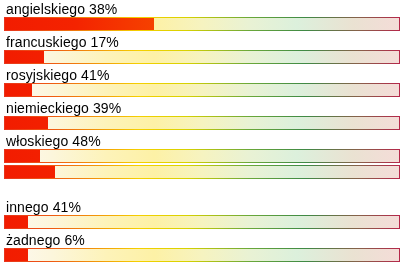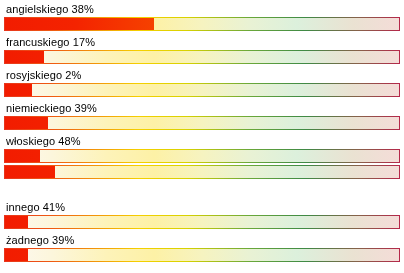--- a/index.html
+++ b/index.html
@@ -19,21 +19,21 @@
     position: relative;
     background: #ffffff;
     box-sizing: border-box;
     padding: 0;
   }
   .row {
     height: 33px;
     position: relative;
   }
   .row-label {
-    font-size: 11px;
+    font-size: 14px;
     line-height: 12px;
     color: #000000;
     padding: 3px 0 2px 6px;
     white-space: nowrap;
     letter-spacing: 0.1px;
   }
   .bar-track {
     position: relative;
     height: 14px;
     width: 396px;
@@ -109,21 +109,21 @@
           <div class="bar-fill f38" style="width: 38%;"></div>
         </div>
       </div>
       <div class="row">
         <div class="row-label">francuskiego 17%</div>
         <div class="bar-track">
           <div class="bar-fill f10" style="width: 10%;"></div>
         </div>
       </div>
       <div class="row">
-        <div class="row-label">rosyjskiego 2%</div>
+        <div class="row-label">rosyjskiego 41%</div>
         <div class="bar-track">
           <div class="bar-fill f7" style="width: 7%;"></div>
         </div>
       </div>
       <div class="row">
         <div class="row-label">niemieckiego 39%</div>
         <div class="bar-track">
           <div class="bar-fill f11" style="width: 11%;"></div>
         </div>
       </div>
@@ -138,19 +138,19 @@
           <div class="bar-fill f13" style="width: 13%;"></div>
         </div>
       </div>
       <div class="row">
         <div class="row-label">innego 41%</div>
         <div class="bar-track">
           <div class="bar-fill f6" style="width: 6%;"></div>
         </div>
       </div>
       <div class="row">
-        <div class="row-label">żadnego 39%</div>
+        <div class="row-label">żadnego 6%</div>
         <div class="bar-track">
           <div class="bar-fill f6" style="width: 6%;"></div>
         </div>
       </div>
     </div>
 </div>
 
 </body></html>

